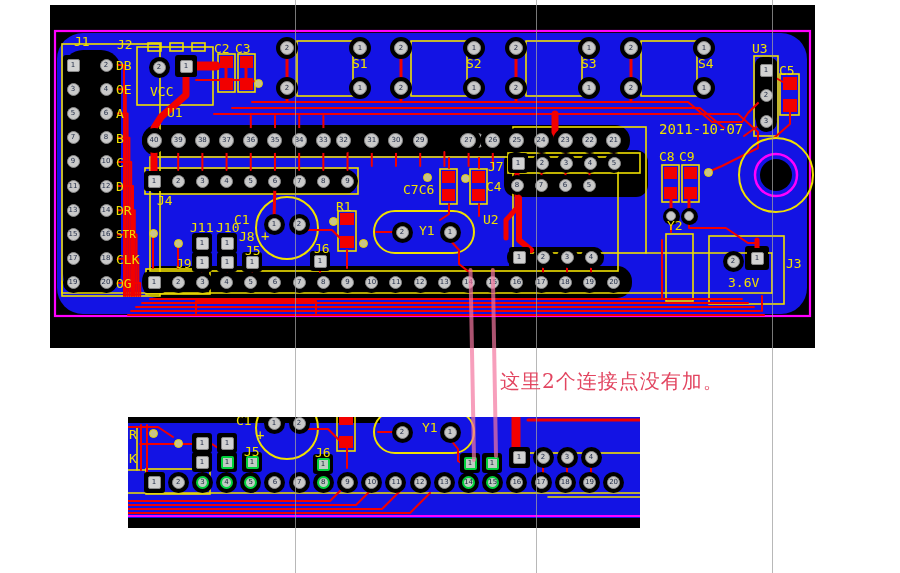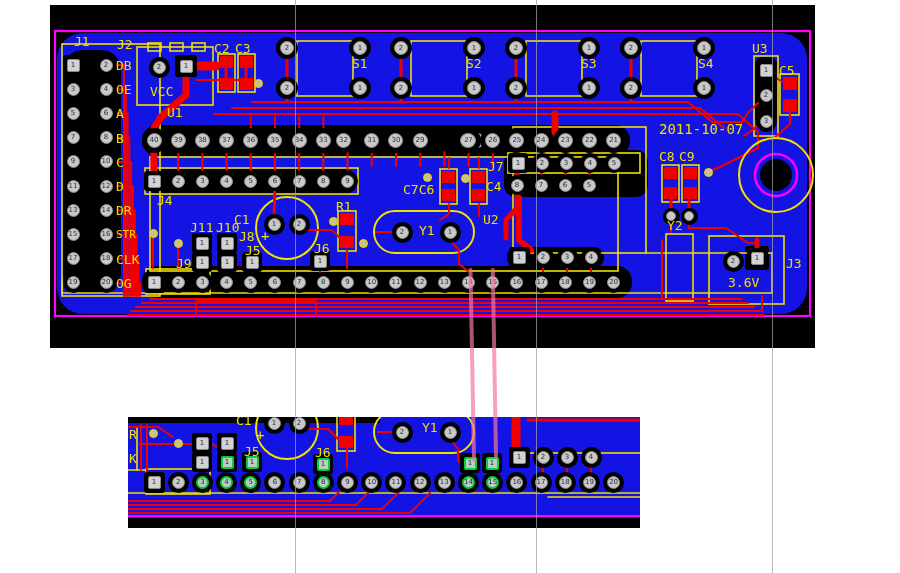--- a/index.html
+++ b/index.html
@@ -746,13 +746,14 @@
         <div class="sk" style="left: 294px; top: 4px; font-size: 13px;">Y1</div>
       </div>
   </div>
   <div class="guide" style="left:295px"></div>
   <div class="guide" style="left:536px"></div>
   <div class="guide" style="left:772px"></div>
   <svg id="overlay-svg" width="900" height="573" style="pointer-events:none">
       <path d="M470.5,270 L474,460" stroke="rgba(244,118,160,0.7)" stroke-width="4" fill="none" stroke-linecap="round"></path>
       <path d="M492.8,270 L496,456" stroke="rgba(244,118,160,0.7)" stroke-width="4" fill="none" stroke-linecap="round"></path>
     </svg>
+  <div id="annotation" style="color: rgb(226, 69, 96);">这里2个连接点没有加。</div>
 </div>
 
 </body></html>

